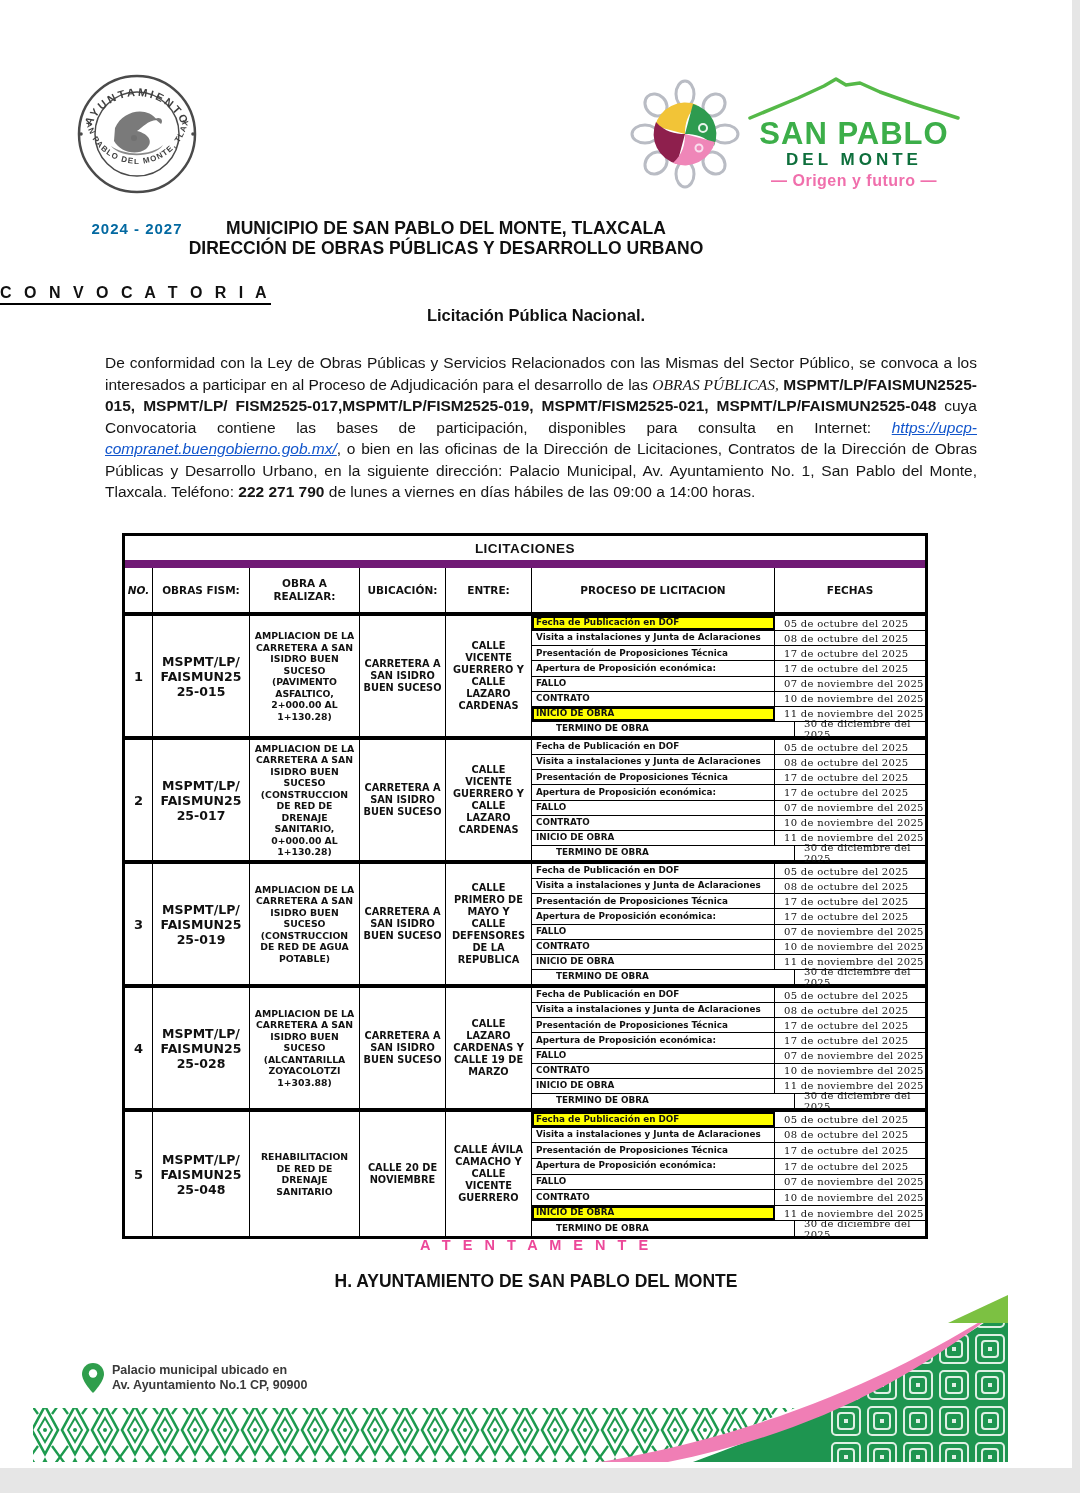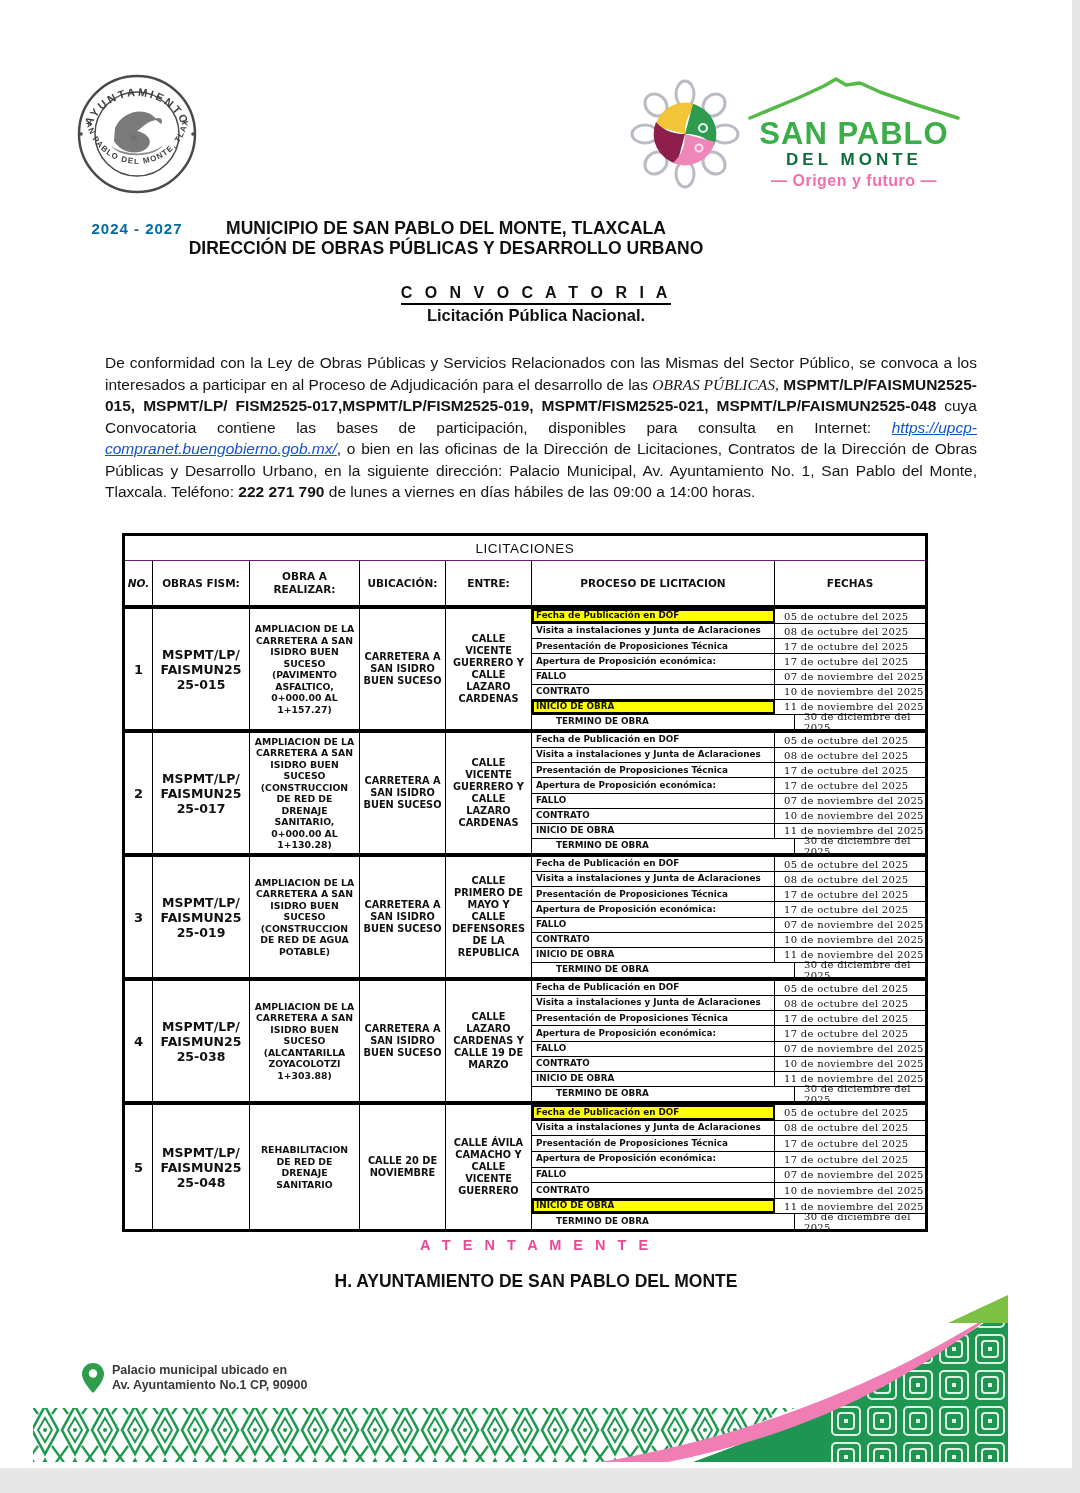--- a/index.html
+++ b/index.html
@@ -13,42 +13,42 @@
     position:absolute;left:0;top:0;width:1072px;height:1468px;
     background:#ffffff;overflow:hidden;
   }
   
   .seal-wrap{position:absolute;left:62px;top:72px;width:150px;text-align:center;}
   .seal-years{font-size:15px;font-weight:bold;color:#0369a1;letter-spacing:1px;margin-top:16px;}
   .logo-wrap{position:absolute;left:628px;top:76px;width:345px;height:120px;}
   
   .title-block{position:absolute;left:16px;top:218px;width:860px;text-align:center;}
   .title-line{font-size:17.5px;font-weight:bold;color:#111;line-height:20px;}
-  .convocatoria{position:absolute;left:0;top:284px;width:1072px;text-align:center;}
+  .convocatoria{position:absolute;left:0;top:284px;width:1072px;}
   .convocatoria span{display:inline-block;font-size:16px;font-weight:bold;letter-spacing:4px;
     border-bottom:2.5px solid #000;padding-bottom:1px;color:#111;}
   .subtitle{position:absolute;left:0;top:306px;width:1072px;text-align:center;
     font-size:16.5px;font-weight:bold;color:#111;}
   
   .intro{
     position:absolute;left:105px;top:352px;width:872px;
     font-size:15.5px;line-height:21.5px;color:#151515;text-align:justify;
   }
   .intro .seg-bold{font-weight:bold;}
   .intro .seg-italic{font-style:italic;font-family:Liberation Serif, serif;}
   .intro a{color:#1155cc;font-style:italic;text-decoration:underline;}
   
   .lic-table{
     position:absolute;left:122px;top:533px;width:806px;
     border:3px solid #000;box-sizing:border-box;background:#fff;
     font-family:"DejaVu Sans", sans-serif;color:#111;
   }
   .lic-title{
-    text-align:center;font-size:13.5px;font-weight:normal;letter-spacing:.5px;
-    padding:5px 0 4px;border-bottom:1px solid #701a75;font-family:"Liberation Sans",sans-serif;
+    text-align:center;font-size:13.5px;font-weight:bold;letter-spacing:.5px;
+    padding:5px 0 4px;border-bottom:8px solid #701a75;font-family:"Liberation Sans",sans-serif;
   }
   .lic-header{display:flex;border-bottom:4px solid #000;}
   .lic-header .hcell{
     display:flex;align-items:center;justify-content:center;text-align:center;
     font-size:10.5px;font-weight:bold;min-height:44px;box-sizing:border-box;
     border-right:1px solid #000;padding:2px 3px;line-height:13px;
   }
   .lic-header .hcell:last-child{border-right:none;}
   .row-group{display:flex;height:124px;border-bottom:4px solid #000;box-sizing:border-box;}
   .row-group:last-child{border-bottom:none;}
@@ -163,21 +163,21 @@
         <div class="hcell" style="width: 97px;">OBRAS FISM:</div>
         <div class="hcell" style="width: 110px;">OBRA A REALIZAR:</div>
         <div class="hcell" style="width: 86px;">UBICACIÓN:</div>
         <div class="hcell" style="width: 86px;">ENTRE:</div>
         <div class="hcell" style="width: 243px;">PROCESO DE LICITACION</div>
         <div class="hcell" style="flex: 1 1 0%;">FECHAS</div>
       </div>
       <div class="row-group">
         <div class="gcell c-no">1</div>
         <div class="gcell c-code">MSPMT/LP/FAISMUN2525-015</div>
-        <div class="gcell c-obra">AMPLIACION DE LA CARRETERA A SAN ISIDRO BUEN SUCESO (PAVIMENTO ASFALTICO, 0+000.00 AL 1+157.27)</div>
+        <div class="gcell c-obra">AMPLIACION DE LA CARRETERA A SAN ISIDRO BUEN SUCESO (PAVIMENTO ASFALTICO, 2+000.00 AL 1+130.28)</div>
         <div class="gcell c-ubi">CARRETERA A SAN ISIDRO BUEN SUCESO</div>
         <div class="gcell c-entre">CALLE VICENTE GUERRERO Y CALLE LAZARO CARDENAS</div>
         <div class="steps">
           <div class="step-row">
             <div class="step-label hl">Fecha de Publicación en DOF</div>
             <div class="step-date">05 de octubre del 2025</div>
           </div>
           <div class="step-row">
             <div class="step-label">Visita a instalaciones y Junta de Aclaraciones</div>
             <div class="step-date">08 de octubre del 2025</div>
@@ -285,21 +285,21 @@
             <div class="step-date">11 de noviembre del 2025</div>
           </div>
           <div class="step-row">
             <div class="step-label">TERMINO DE OBRA</div>
             <div class="step-date">30 de diciembre del 2025</div>
           </div>
         </div>
       </div>
       <div class="row-group">
         <div class="gcell c-no">4</div>
-        <div class="gcell c-code">MSPMT/LP/FAISMUN2525-038</div>
+        <div class="gcell c-code">MSPMT/LP/FAISMUN2525-028</div>
         <div class="gcell c-obra">AMPLIACION DE LA CARRETERA A SAN ISIDRO BUEN SUCESO (ALCANTARILLA ZOYACOLOTZI 1+303.88)</div>
         <div class="gcell c-ubi">CARRETERA A SAN ISIDRO BUEN SUCESO</div>
         <div class="gcell c-entre">CALLE LAZARO CARDENAS Y CALLE 19 DE MARZO</div>
         <div class="steps">
           <div class="step-row">
             <div class="step-label">Fecha de Publicación en DOF</div>
             <div class="step-date">05 de octubre del 2025</div>
           </div>
           <div class="step-row">
             <div class="step-label">Visita a instalaciones y Junta de Aclaraciones</div>

